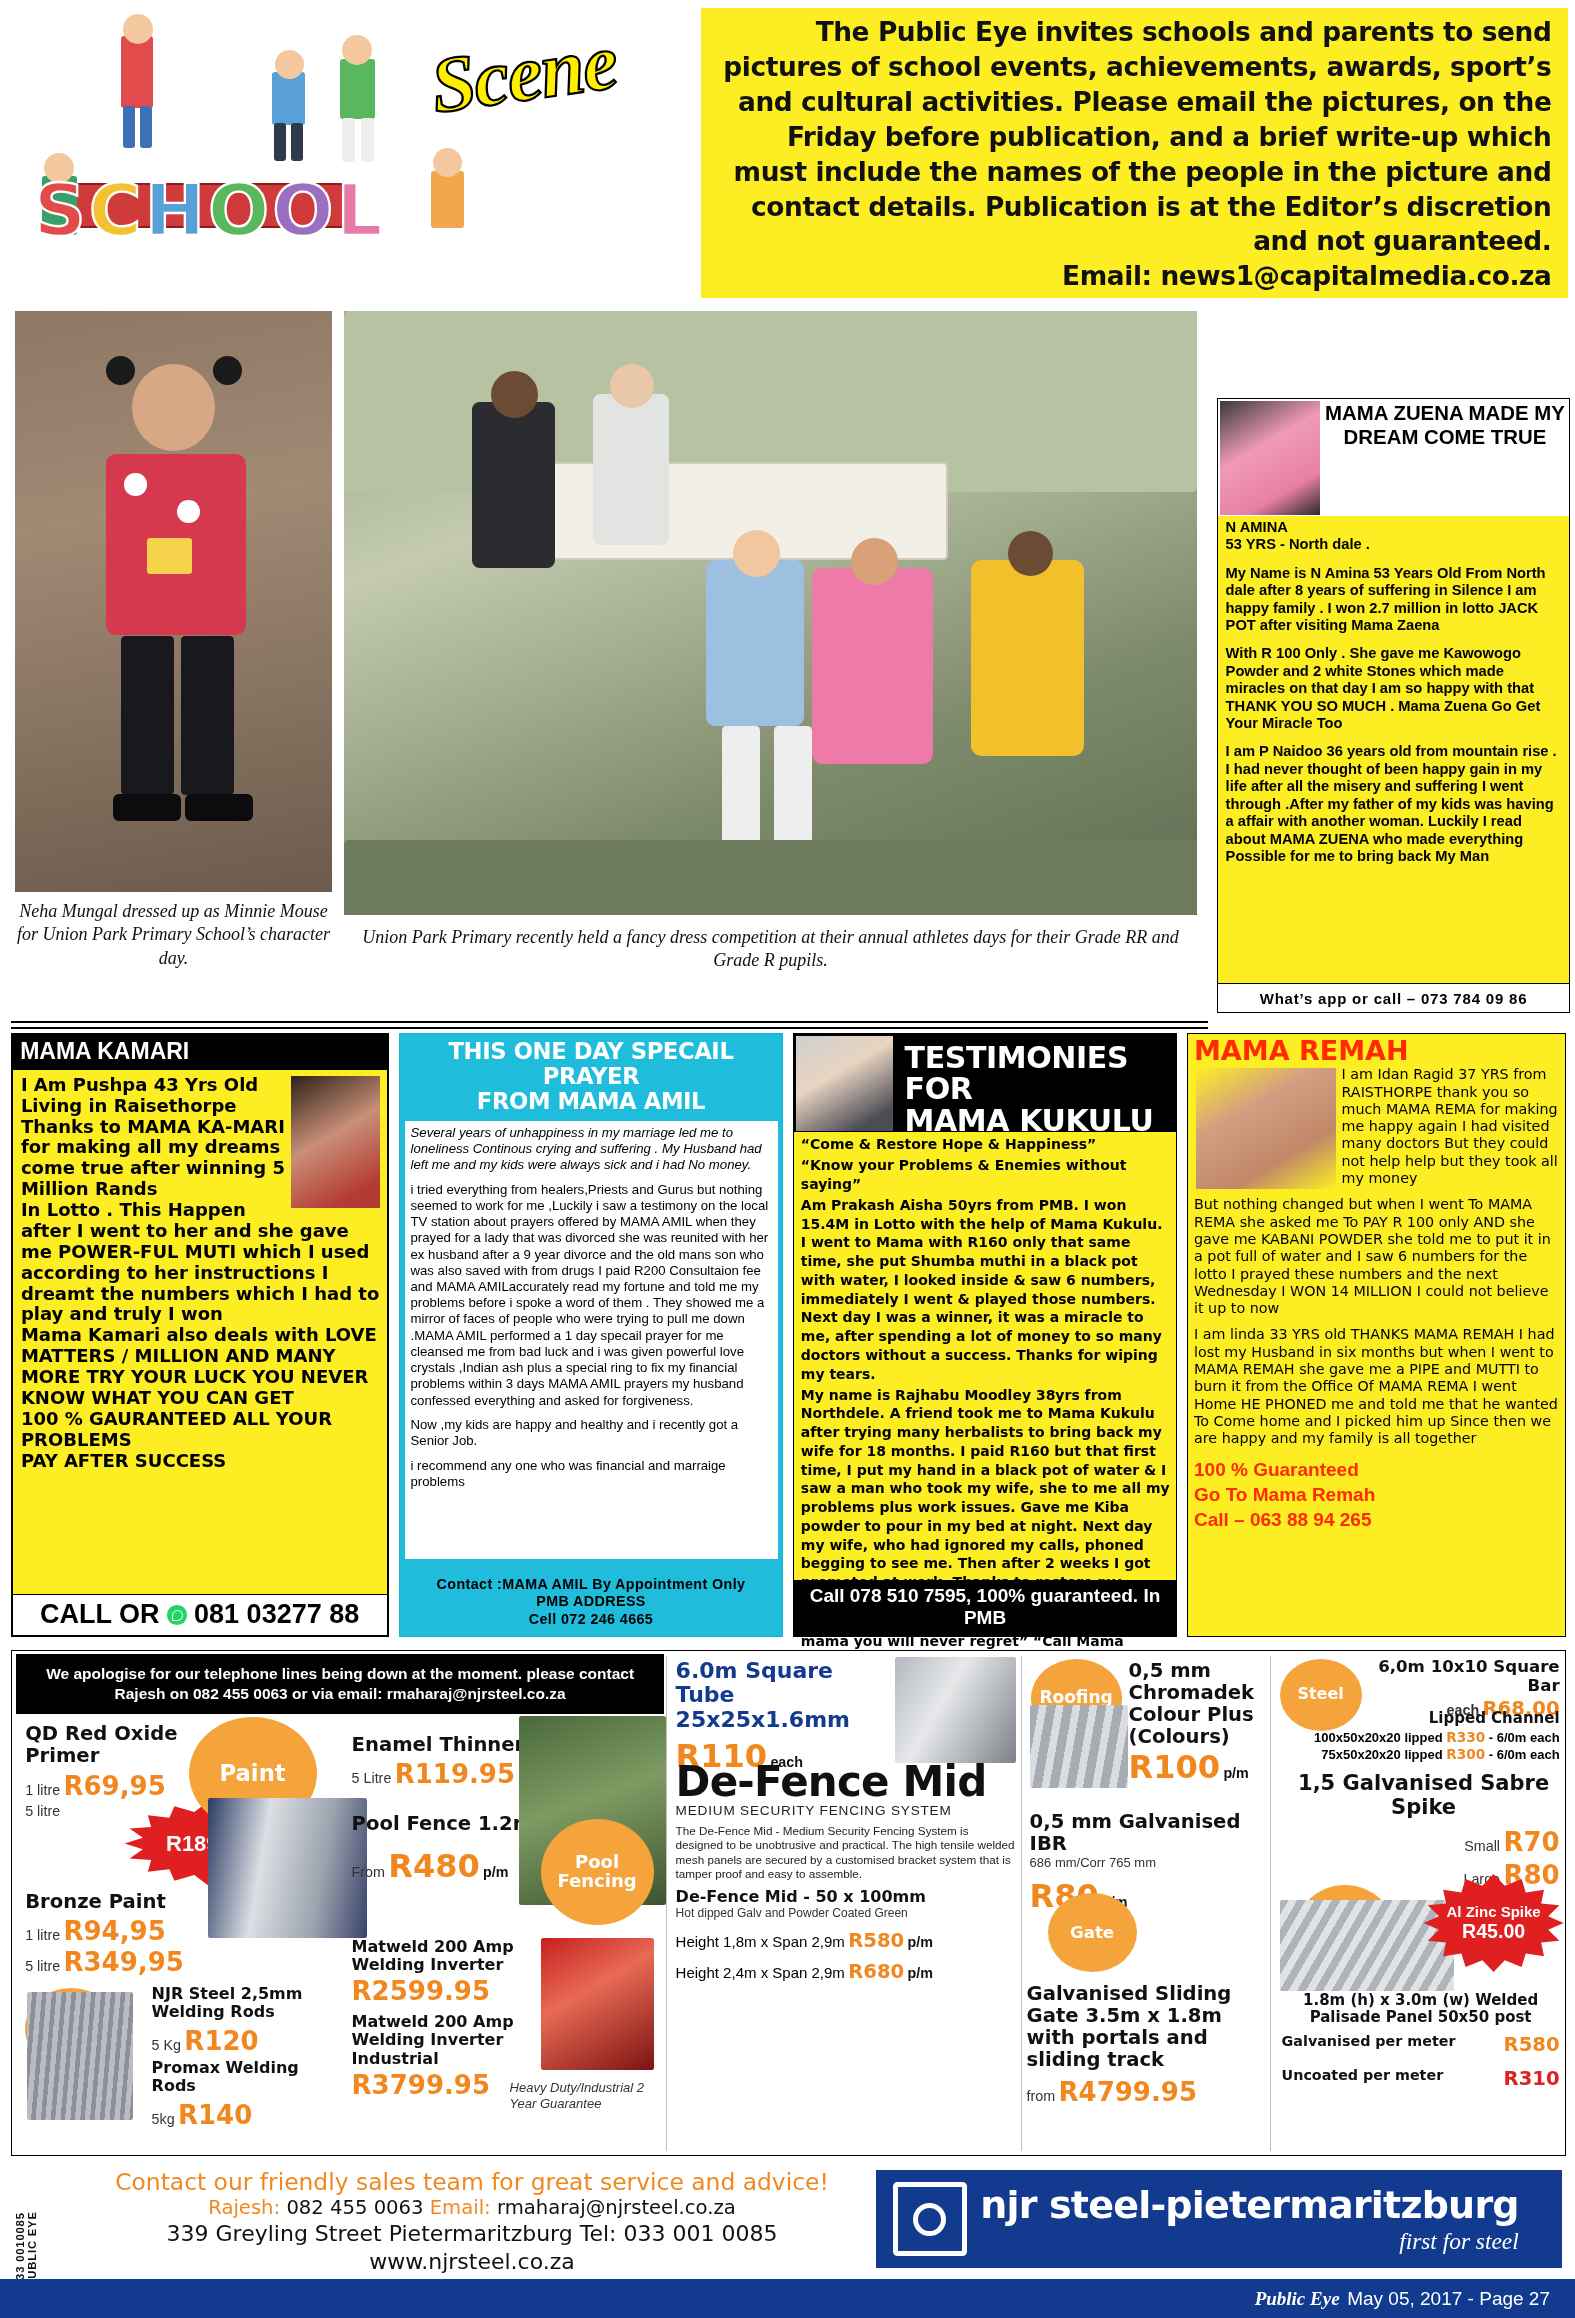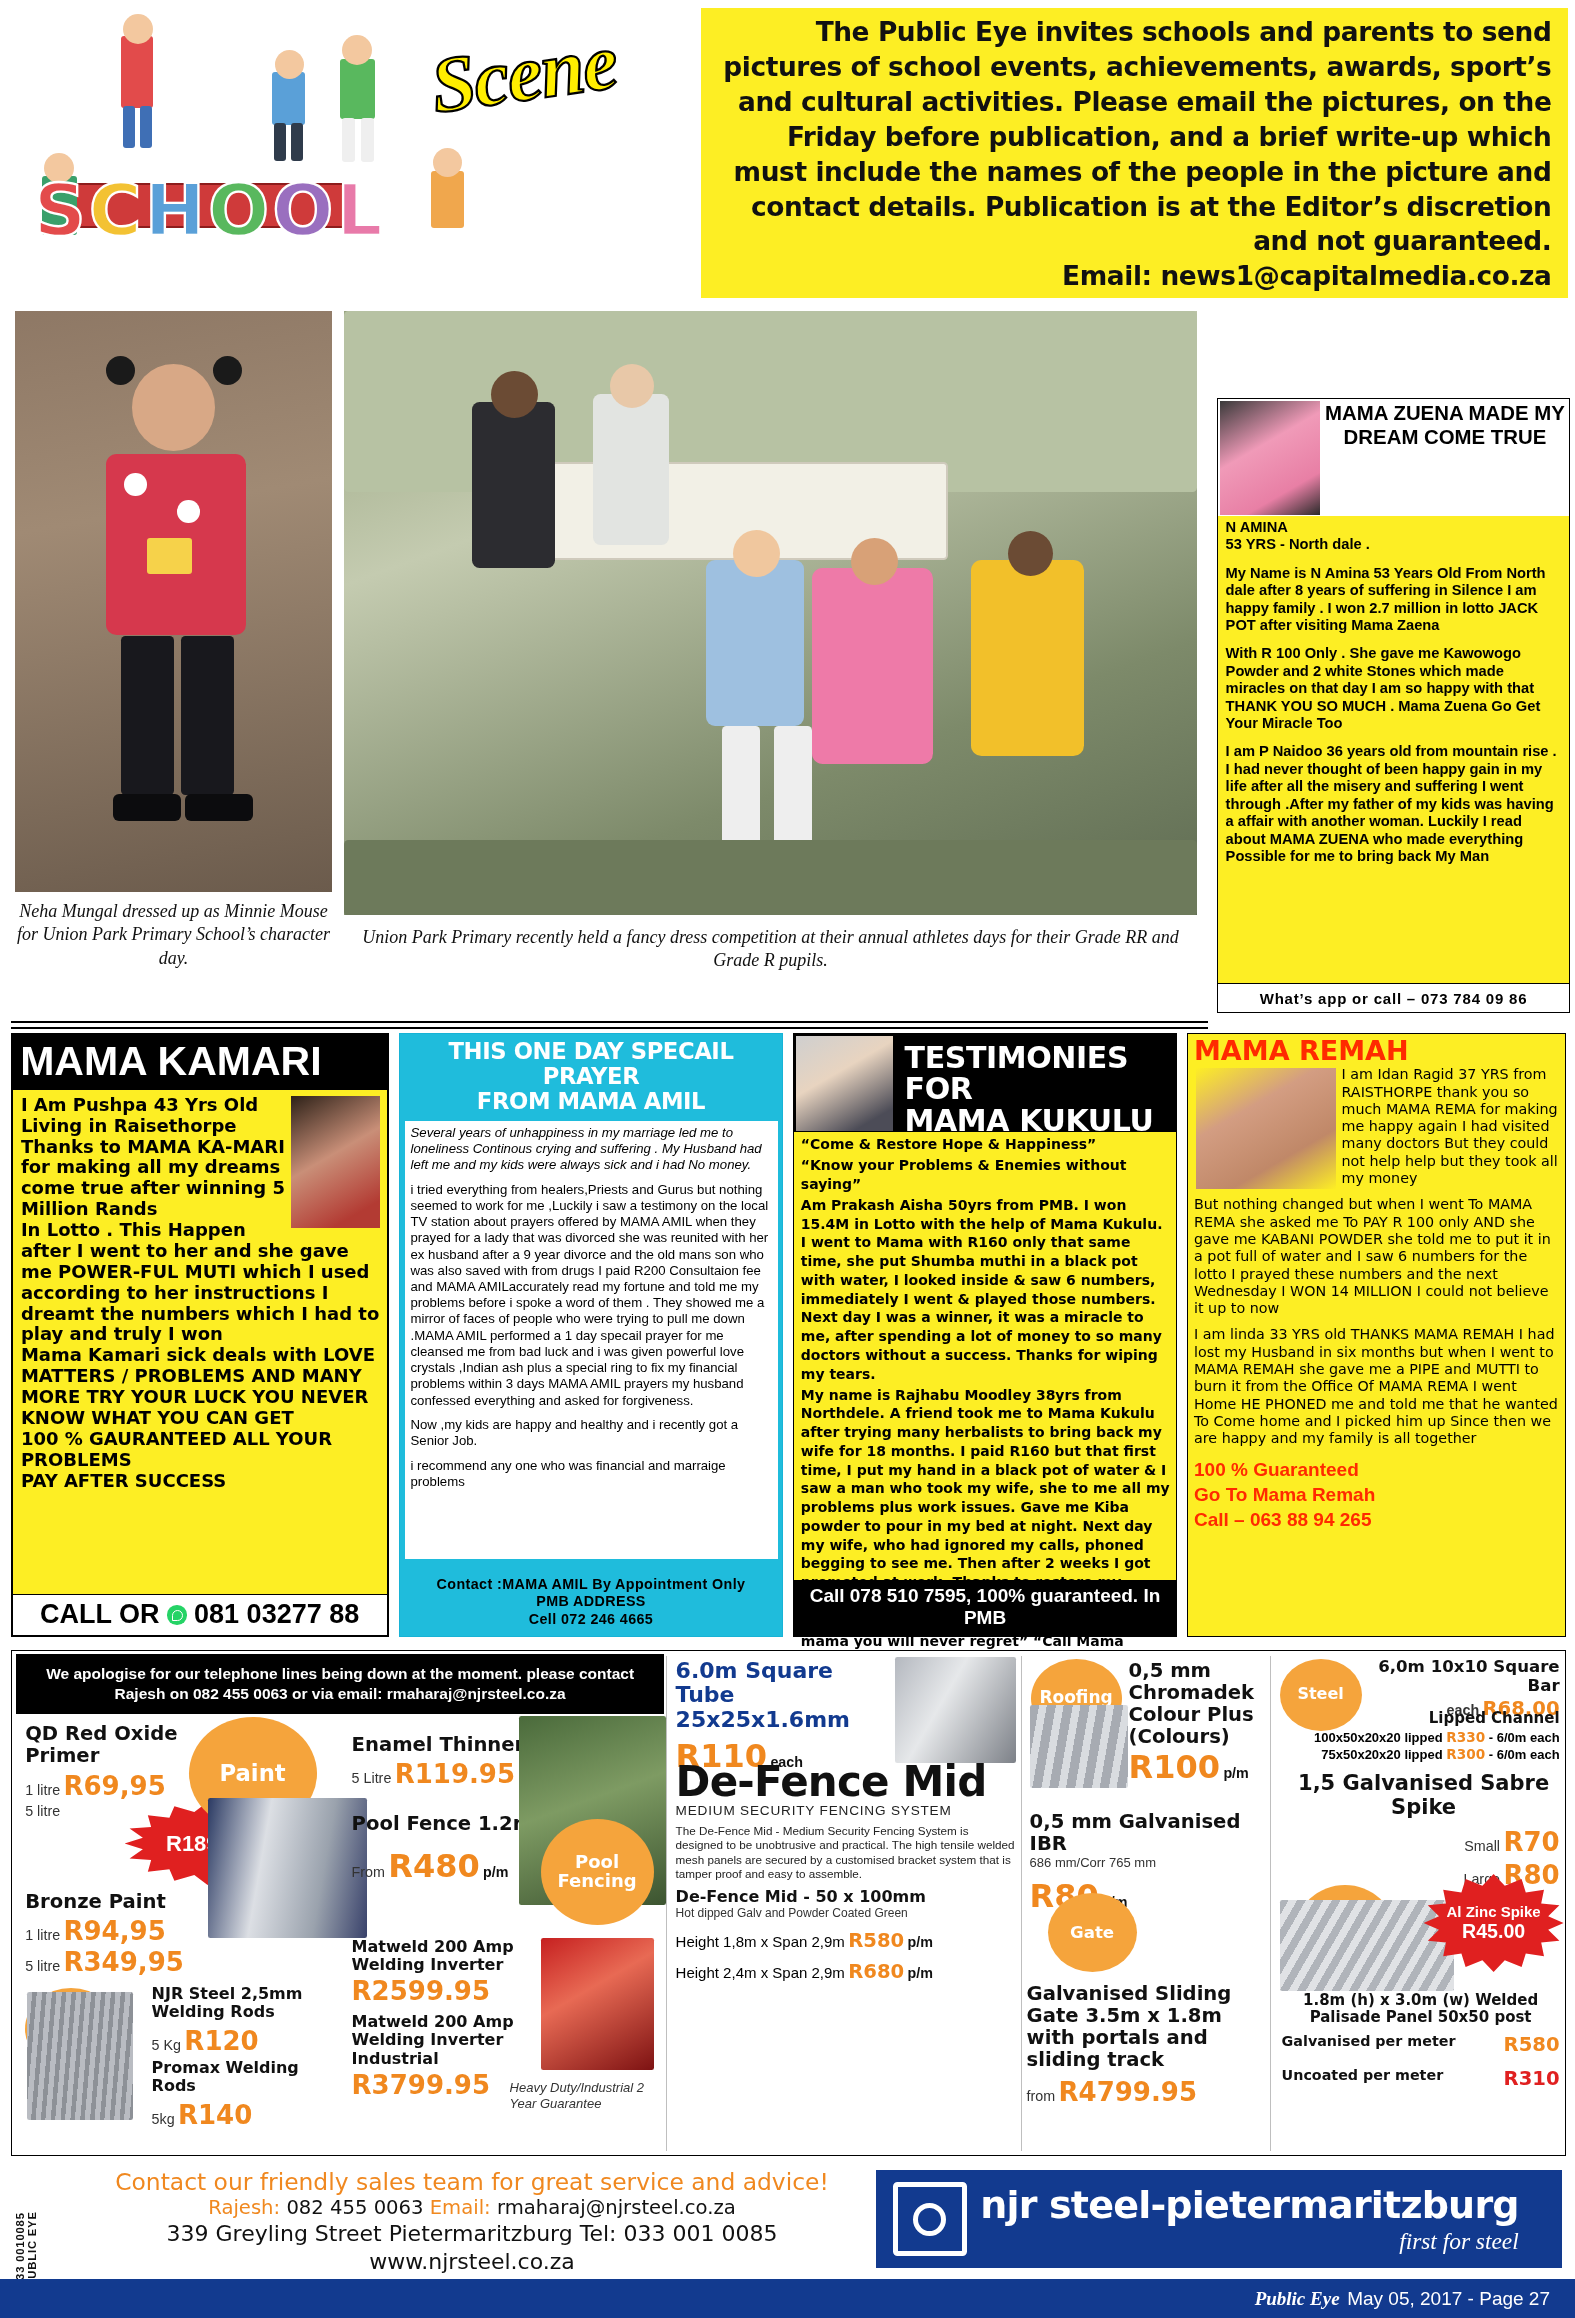--- a/index.html
+++ b/index.html
@@ -77,21 +77,21 @@
   
   .ads { position:absolute; left:0; top:1033px; width:1576px; height:612px; }
   .adcol { position:absolute; top:0; height:604px; }
   .c1 { left:10.6px;   width:378px; }
   .c2 { left:399px;  width:384px; }
   .c3 { left:793px; width:384px; }
   .c4 { left:1187px; width:379px; }
 
   
   .kamari { border:2.3px solid #000; height:604px; background:#fdee24; position:relative; }
-  .kamari-title { background:#000; color:#fff; font-weight:bold; font-size:41px;
+  .kamari-title { background:#000; color:#fff; font-weight:bold; font-size:23px;
      padding:3px 7.6px 5.3px 7.6px; letter-spacing:0px; font-family:"Liberation Sans", sans-serif; }
   .kamari-body { padding:4.5px 6.8px 0 8.3px; font-size:18px; font-weight:bold; line-height:1.16;
      font-family:"DejaVu Sans", sans-serif; }
   .kamari-photo { float:right; width:89px; height:132px; margin:1.5px 0 1.5px 4.5px;
      background:linear-gradient(150deg,#2d2118 0%,#c98f78 45%,#b33b33 85%); }
   .kamari-foot { position:absolute; bottom:0; left:0; right:0; background:#fff;
      border-top:1.5px solid #000; text-align:center; font-weight:bold; font-size:27px;
      padding:3.8px 0 5.3px 0; white-space:nowrap; }
   .wa { display:inline-block; width:19.6px; height:19.6px; border-radius:50%;
      background:#25d366; vertical-align:-2.3px; position:relative; }
@@ -299,21 +299,21 @@
 
   <div class="ads">
 
     <div class="adcol c1">
       <div class="kamari">
         <div class="kamari-title">MAMA KAMARI</div>
         <div class="kamari-body">
           <div class="kamari-photo"></div>
           <div>I Am Pushpa 43 Yrs  Old Living in Raisethorpe Thanks to MAMA KA-MARI for making  all my dreams come true  after winning 5 Million  Rands</div>
           <div>In Lotto . This Happen after I went to her and she gave me  POWER-FUL MUTI  which I used according to her instructions I dreamt the numbers which I had to play and truly I won</div>
-          <div>Mama Kamari sick  deals with LOVE MATTERS / PROBLEMS AND MANY MORE  TRY YOUR LUCK YOU NEVER KNOW WHAT YOU CAN GET</div>
+          <div>Mama Kamari also  deals with LOVE MATTERS / MILLION AND MANY MORE  TRY YOUR LUCK YOU NEVER KNOW WHAT YOU CAN GET</div>
           <div>100 % GAURANTEED  ALL YOUR PROBLEMS</div>
           <div>PAY AFTER SUCCESS</div>
         </div>
         <div class="kamari-foot">
           <span>CALL OR</span>
           <span class="wa"></span>
           <span>081 03277 88</span>
         </div>
       </div>
     </div>

